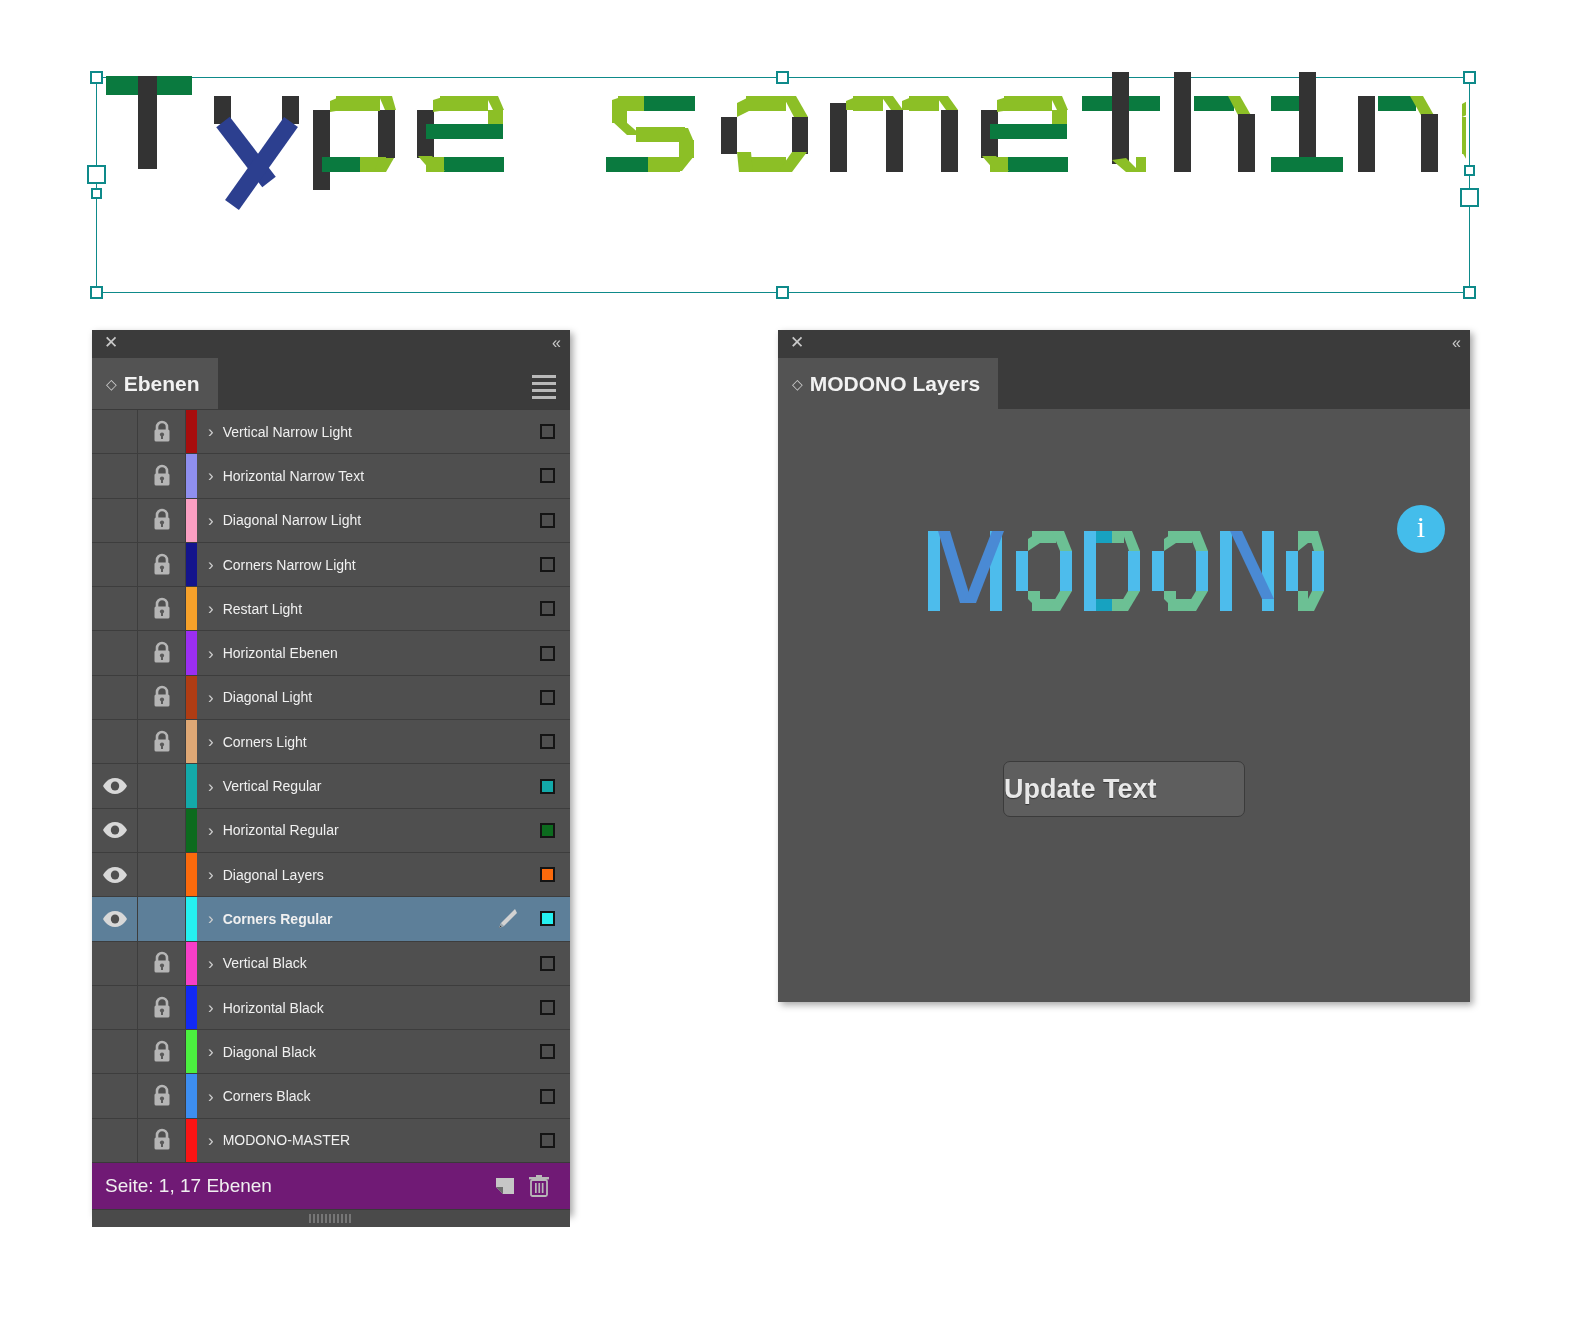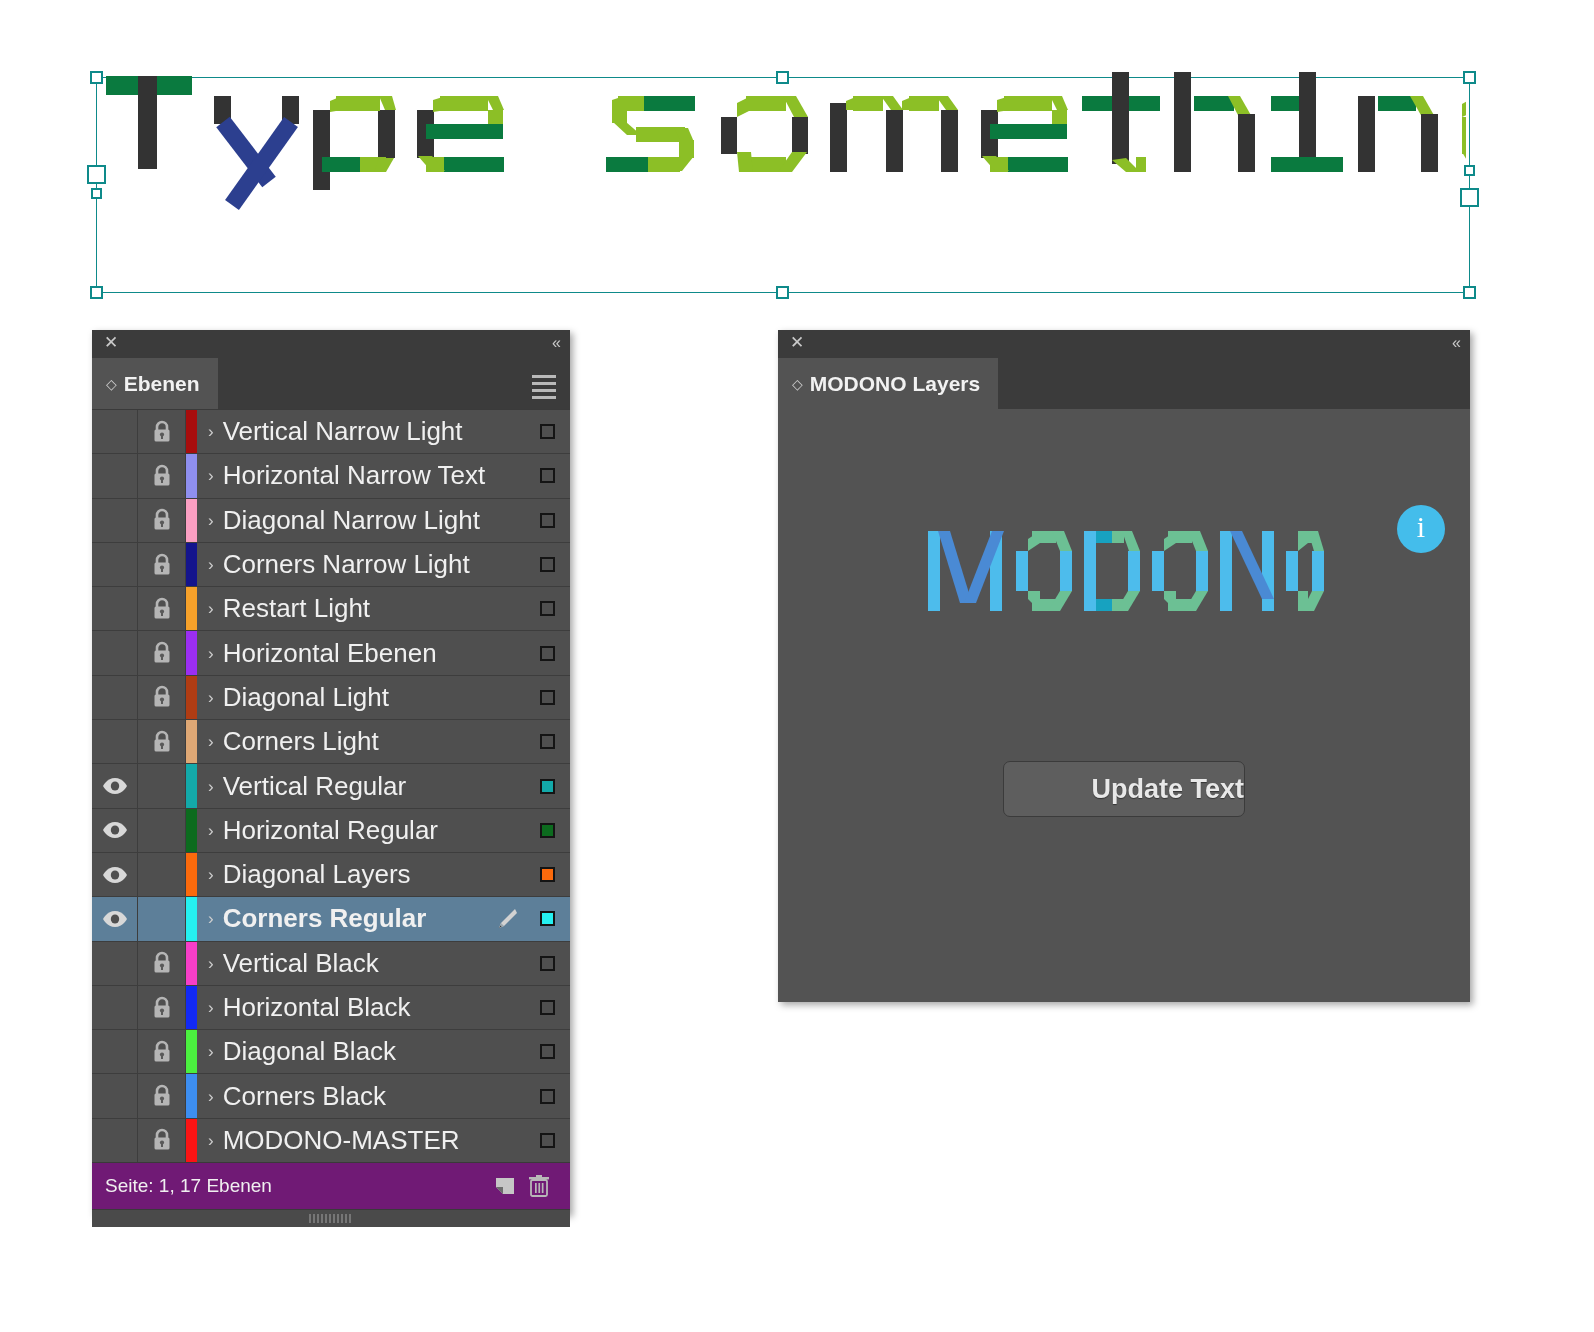--- a/index.html
+++ b/index.html
@@ -162,21 +162,21 @@
     min-width: 0;
   }
   .disclosure {
     color: #cfcfcf;
     font-size: 17px;
     margin-right: 9px;
     line-height: 1;
   }
   .layer-name {
     color: #f0f0f0;
-    font-size: 26px;
+    font-size: 14px;
     white-space: nowrap;
   }
   .layer-row.selected .layer-name { font-weight: bold; }
   .col-pen {
     width: 34px;
     display: flex;
     align-items: center;
     justify-content: center;
   }
   .col-target {
@@ -283,21 +283,21 @@
     transform: translateX(-50%);
     top: 352px;
     width: 242px;
     height: 56px;
     border-radius: 7px;
     background: #5e5e5e;
     border: 1px solid #3b3b3b;
     box-sizing: border-box;
     display: flex;
     align-items: center;
-    justify-content: flex-end;
+    justify-content: flex-start;
     cursor: pointer;
   }
   .update-btn span {
     color: #e8e8e8;
     font-size: 27px;
     font-weight: bold;
     text-shadow: 0 1px 1px rgba(0,0,0,0.45);
   }
   .restart-row {
     position: absolute;

